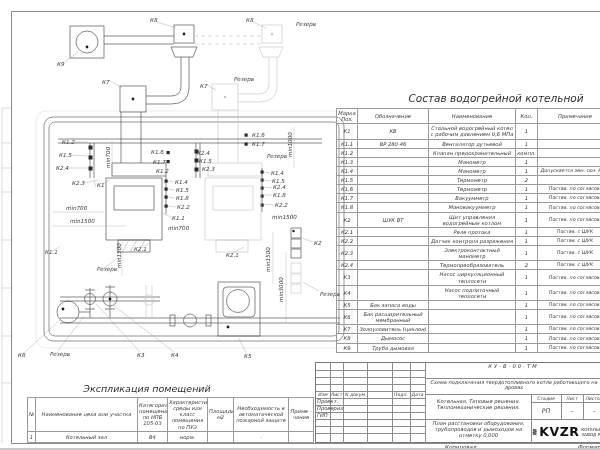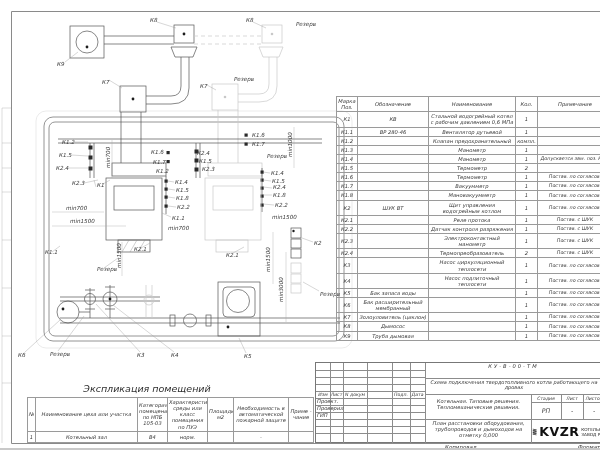--- a/index.html
+++ b/index.html
@@ -245,20 +245,21 @@
         <text class="pl" x="320" y="296">Резерв</text>
         <text class="pl" x="18" y="357">К6</text>
         <text class="pl" x="50" y="356">Резерв</text>
         <text class="pl" x="137" y="357">К3</text>
         <text class="pl" x="171" y="357">К4</text>
         <text class="pl" x="244" y="358">К5</text>
       </g>
   </svg>
 
   <div class="spec">
+    <div class="ttl">Состав водогрейной котельной</div>
     <table class="grid">
       <colgroup>
           <col style="width:21px">
           <col style="width:71px">
           <col style="width:87px">
           <col style="width:22px">
           <col style="width:75px">
         </colgroup>
       <thead>
         <tr>

